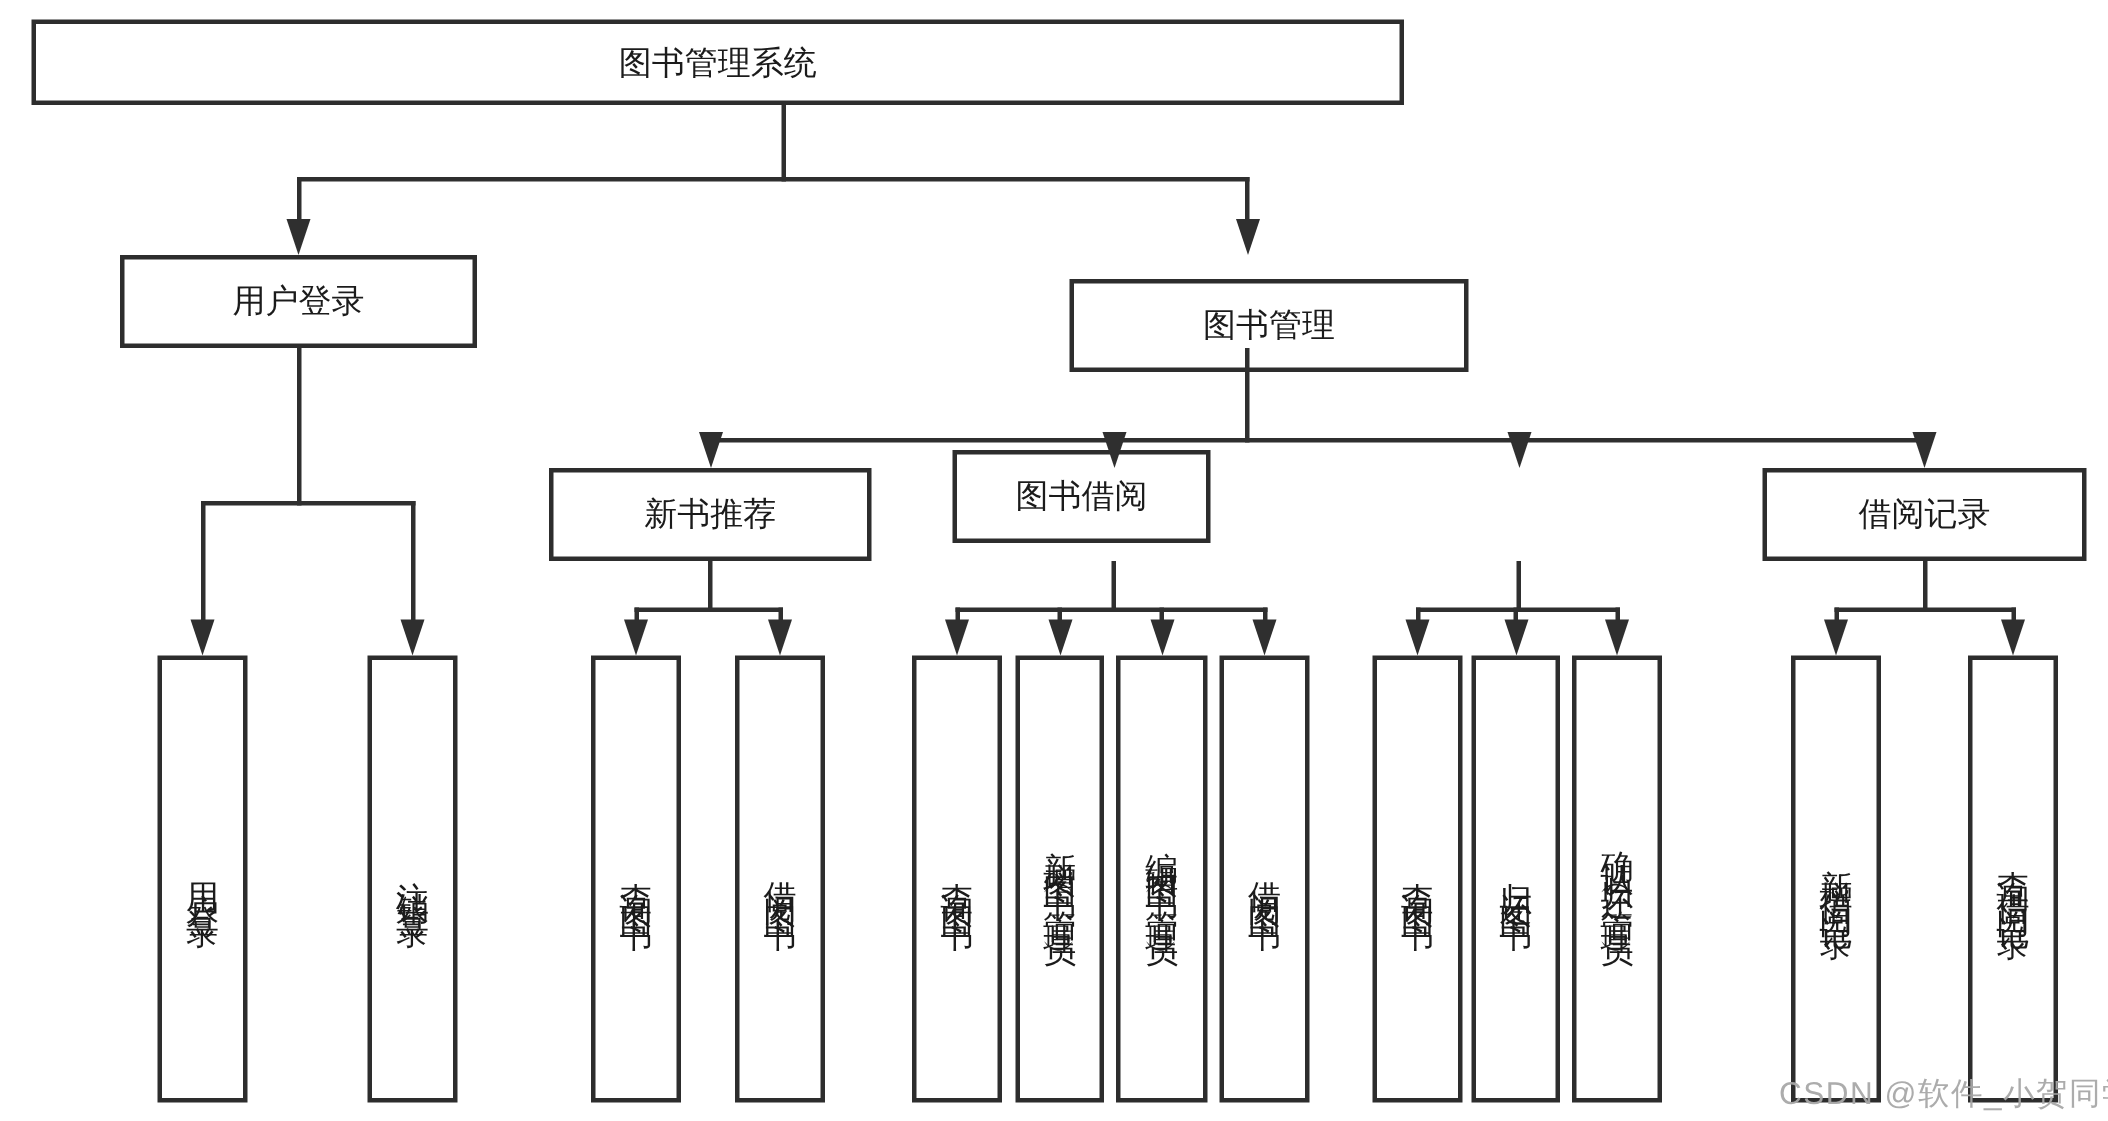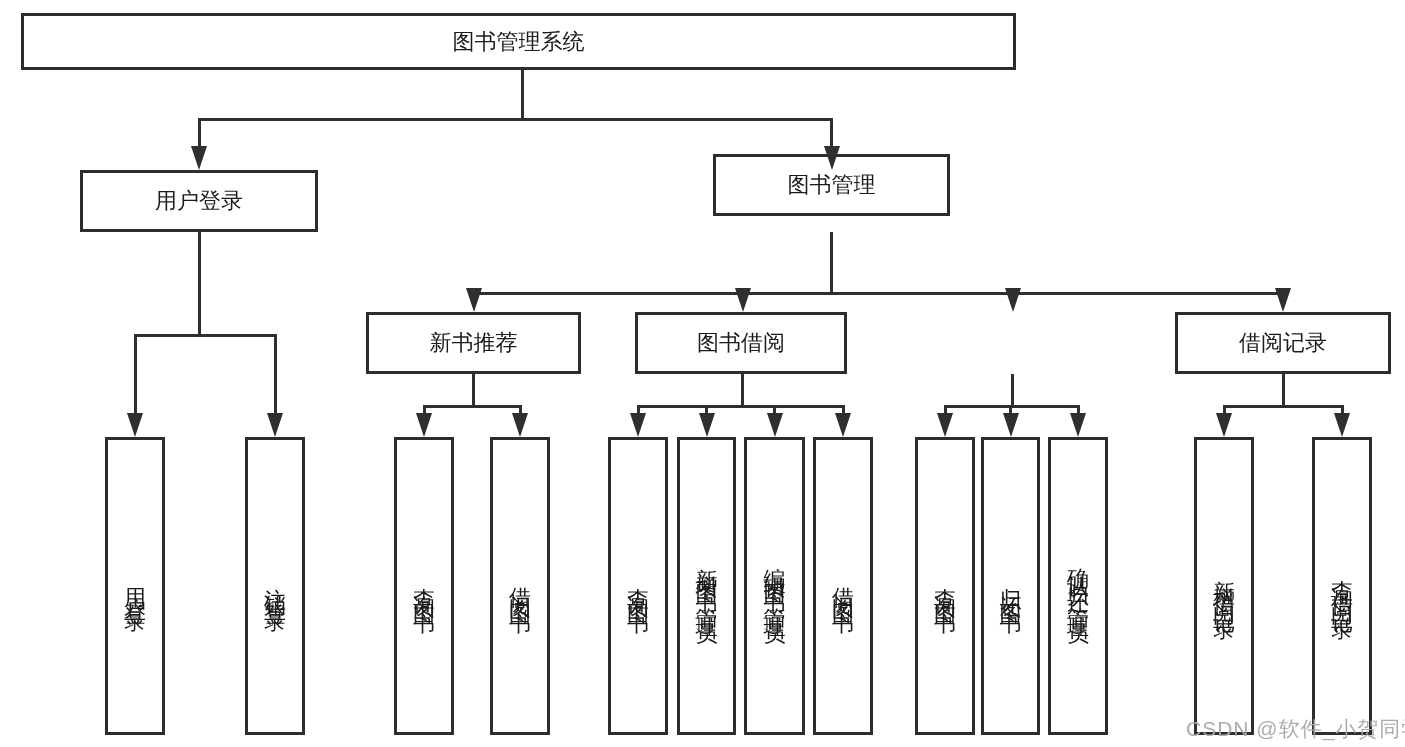--- a/index.html
+++ b/index.html
@@ -59,33 +59,33 @@
     opacity:.95;
     letter-spacing:1px;
     z-index:10;
     white-space:nowrap;
   }
 </style>
 </head>
 <body>
 
 <div id="diagram">
-    <div class="node" style="left: 21px; top: 13px; width: 995px; height: 57px;">
+    <div class="node" style="left: 21px; top: 13px; width: 915px; height: 57px;">
       <span class="lbl">图书管理系统</span>
     </div>
     <div class="node" style="left: 80px; top: 170px; width: 238px; height: 62px;">
       <span class="lbl">用户登录</span>
     </div>
-    <div class="node" style="left: 713px; top: 154px; width: 237px; height: 62px;">
+    <div class="node" style="left: 713px; top: 186px; width: 266px; height: 62px;">
       <span class="lbl">图书管理</span>
     </div>
     <div class="node" style="left: 366px; top: 312px; width: 215px; height: 62px;">
       <span class="lbl">新书推荐</span>
     </div>
-    <div class="node" style="left: 635px; top: 312px; width: 212px; height: 62px;">
+    <div class="node" style="left: 635px; top: 300px; width: 172px; height: 62px;">
       <span class="lbl">图书借阅</span>
     </div>
     <div class="node" style="left: 1175px; top: 312px; width: 216px; height: 62px;">
       <span class="lbl">借阅记录</span>
     </div>
     <div class="node v" style="left: 105px; top: 437px; width: 60px; height: 298px;">
       <span class="lbl">用户登录</span>
     </div>
     <div class="node v" style="left: 245px; top: 437px; width: 60px; height: 298px;">
       <span class="lbl">注销登录</span>

